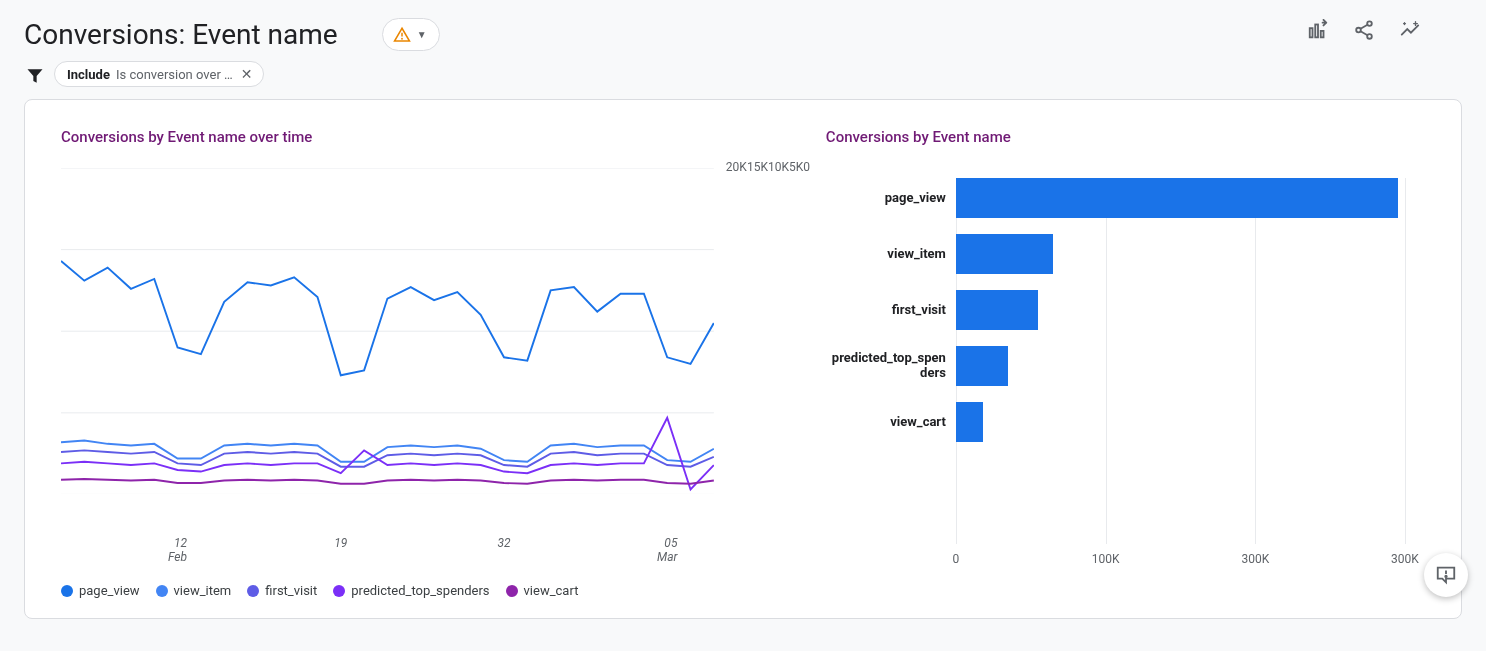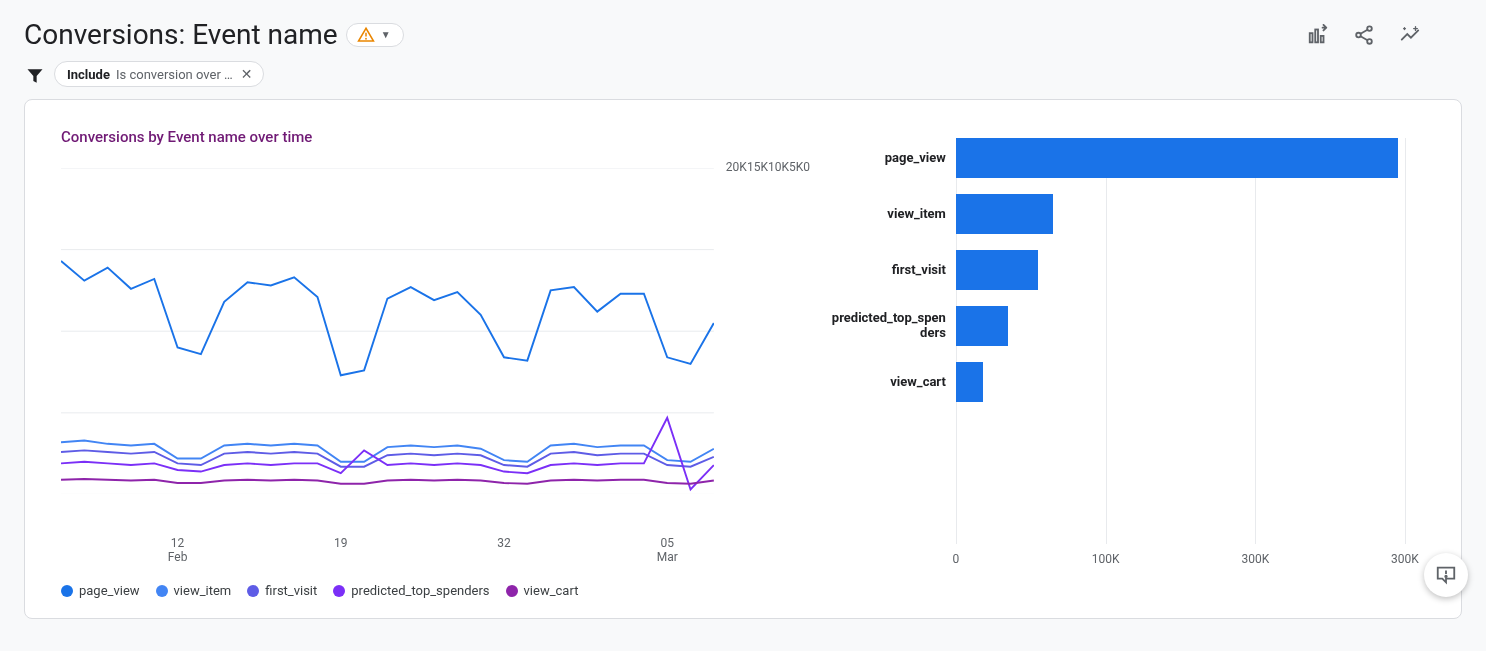--- a/index.html
+++ b/index.html
@@ -1,20 +1,20 @@
 <!DOCTYPE html>
 <html><head>
 <meta charset="utf-8">
 <style>
   * { box-sizing: border-box; }
   html, body { margin:0; padding:0; font-family: "Google Sans", Roboto, Arial, sans-serif; background:#f8f9fa; color:#202124; }
   .page { width:1486px; height:651px; position:relative; overflow:hidden; }
 
   
-  .header-row { display:flex; align-items:center; padding:18px 24px 6px 24px; }
+  .header-row { display:flex; padding:18px 24px 6px 24px;gap:36px; }
   .page-title { font-size:28px; font-weight:400; color:#202124; margin-right:8px; }
   .warn-chip { display:inline-flex; align-items:center; gap:6px; border:1px solid #dadce0; border-radius:18px; padding:2px 12px 2px 10px; cursor:pointer; background:#fff; }
   .warn-chip .tri { color:#ea8600; display:flex; font-size:18px; }
   .warn-chip .caret { color:#5f6368; font-size:10px; }
   .header-actions { margin-left:auto; display:flex; gap:22px; padding-right:40px; }
   .hicon { width:24px; height:24px; color:#5f6368; cursor:pointer; display:flex; align-items:center; justify-content:center; }
 
   
   .filter-row { display:flex; align-items:flex-end; padding:4px 24px 12px 24px; gap:8px; }
   .funnel-icon { width:22px; height:22px; color:#202124; display:flex; align-items:center; justify-content:center; }
@@ -28,21 +28,21 @@
   .panel { flex:1; display:flex; flex-direction:column; }
   .panel-title { font-size:15px; font-weight:500; color:#701a75; margin-bottom:22px; }
 
   
   .line-chart-wrap { position:relative; flex:1; }
   .line-plot { position:absolute; left:0; top:0; right:52px; bottom:60px; }
   .line-plot .grid line { stroke:#e8eaed; stroke-width:1; }
   .line-plot path.series { fill:none; stroke-width:2; }
   .y-labels { position:absolute; right:0; top:-8px; bottom:60px; width:48px; display:flex; justify-content:space-between; font-size:12px; color:#5f6368; text-align:left; padding-left:8px; }
   .x-labels { position:absolute; left:0; right:52px; bottom:30px; height:28px; font-size:12px; color:#5f6368; }
-  .x-tick { position:absolute; transform:translateX(-50%); text-align:center; line-height:1.2; }
+  .x-tick { position:absolute; transform:translateX(-50%); text-align:right; line-height:1.2;font-style:italic; }
   .legend { position:absolute; left:0; right:0; bottom:-4px; display:flex; flex-wrap:wrap; gap:16px; font-size:13px; color:#3c4043; }
   .legend-item { display:flex; align-items:center; gap:6px; cursor:pointer; }
   .legend-dot { width:12px; height:12px; border-radius:50%; }
 
   
   .bar-chart-wrap { position:relative; flex:1; }
   .bar-area { position:absolute; left:130px; right:20px; top:10px; bottom:50px; }
   .bar-grid { position:absolute; top:0; bottom:0; width:1px; background:#e8eaed; }
   .bar-row { position:absolute; left:0; right:0; height:40px; display:flex; align-items:center; }
   .bar-label { position:absolute; right:100%; width:126px; padding-right:10px; font-size:13px; font-weight:700; color:#202124; text-align:right; line-height:1.15; word-break:break-word; }
@@ -164,20 +164,21 @@
             </span>
             <span class="legend-item">
               <span class="legend-dot" style="background: rgb(142, 36, 170);"></span>
               <span>view_cart</span>
             </span>
           </div>
       </div>
     </div>
 
     <div class="panel" style="flex:0.85">
+      <div class="panel-title">Conversions by Event name</div>
       <div class="bar-chart-wrap">
         <div class="bar-area" id="bar-area">
             <div class="bar-grid" style="left: 0%;"></div>
             <div class="bar-grid" style="left: 33.3333%;"></div>
             <div class="bar-grid" style="left: 66.6667%;"></div>
             <div class="bar-grid" style="left: 100%;"></div>
             <div class="bar-row" style="top: 0px;">
               <div class="bar-label">page_view</div>
               <div class="bar-rect" style="width: 98.3333%;"></div>
             </div>

